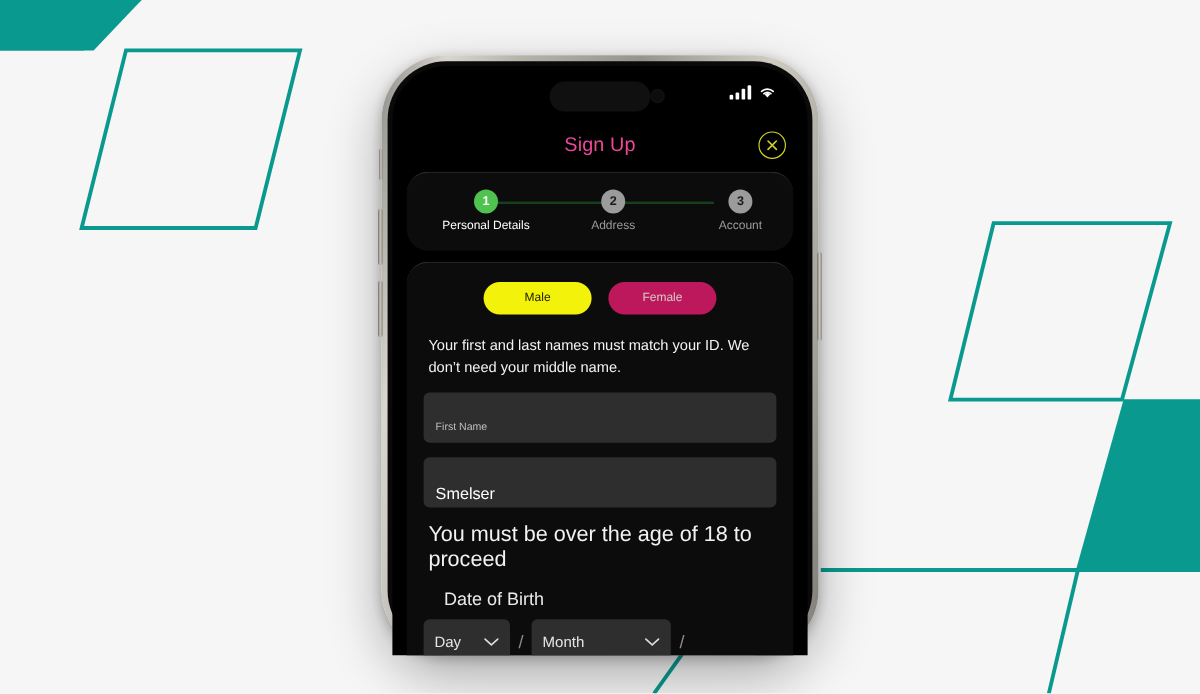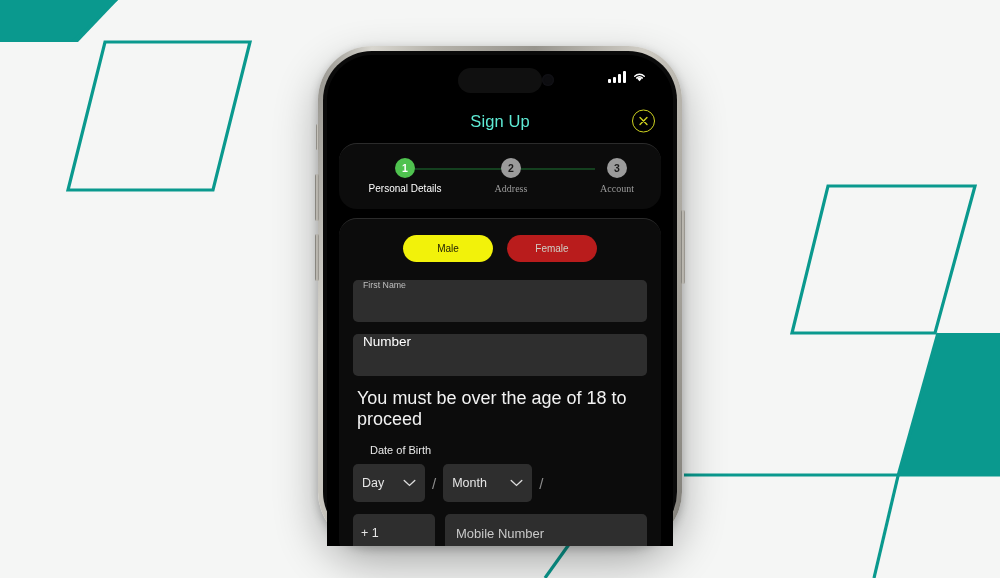--- a/index.html
+++ b/index.html
@@ -80,21 +80,21 @@
   .bars i:nth-child(2){ height: 6.5px; }
   .bars i:nth-child(3){ height: 9px; }
   .bars i:nth-child(4){ height: 12px; }
 
   
   .nav {
     position: relative; height: 44px;
     display: flex; align-items: center; justify-content: center;
   }
   .nav-title {
-    color: #5eead4; font-size: 16.5px; letter-spacing: .1px;
+    color: #ec4899; font-size: 16.5px; letter-spacing: .1px;
   }
   .close-btn {
     position: absolute; right: 18px; top: 50%; transform: translateY(-50%);
     width: 23px; height: 23px; border-radius: 50%;
     border: 1.4px solid #cfd320;
     display: flex; align-items: center; justify-content: center;
   }
 
   
   .card {
@@ -116,58 +116,58 @@
     width: 20px; height: 20px; border-radius: 50%;
     margin: 0 auto 5px;
     display: flex; align-items: center; justify-content: center;
     font-size: 10.5px; font-weight: bold; color: #fff;
     position: relative; z-index: 2;
   }
   .step.active .dot { background: #4fc24f; }
   .step.idle .dot { background: #9b9b9b; color: #1a1a1a; }
   .step .lbl { font-size: 10px; }
   .step.active .lbl { color: #ffffff; font-weight: normal; }
-  .step.idle .lbl { color: #9b9b9b; font-family: Liberation Serif, serif; }
+  .step.idle .lbl { color: #9b9b9b; }
 
   
   .form-card { padding: 16px 14px 6px; min-height: 330px; }
 
   .gender-row {
     display: flex; justify-content: center; gap: 14px; margin-bottom: 18px;
   }
   .pill {
     width: 90px; height: 27px; border-radius: 14px;
     display: flex; align-items: center; justify-content: center;
     font-size: 10px;
   }
   .pill.sel { background: #f2f20a; color: #1c1c06; }
-  .pill.unsel { background: #b91c1c; color: #cfcfc6; }
+  .pill.unsel { background: #be185d; color: #cfcfc6; }
 
   .helper {
     color: #f2f2f2; font-size: 12.2px; line-height: 1.45;
     margin: 0 4px 12px;
   }
   .field {
     background: #2e2e2e; border-radius: 5px;
-    padding: 0 10px 10px; margin-bottom: 12px; height: 42px;
+    padding: 23px 10px 10px; margin-bottom: 12px; height: 42px;
   }
   .field .flabel { color: #bfbfbf; font-size: 8.8px; margin-bottom: 1px; }
   .field .fvalue { color: #ffffff; font-size: 13.5px; }
 
   .age-note { color: #f2f2f2; font-size: 18px; margin: 2px 4px 14px; }
-  .dob-label { color: #eaeaea; font-size: 11px; margin: 0 4px 8px; padding-left: 13px; }
+  .dob-label { color: #eaeaea; font-size: 15px; margin: 0 4px 8px; padding-left: 13px; }
 
   .dob-row { display: flex; align-items: center; gap: 0; }
   .sel-box {
     background: #2e2e2e; border-radius: 5px; height: 38px;
     display: flex; align-items: center; justify-content: space-between;
     padding: 0 9px; color: #e6e6e6; font-size: 12.5px;
   }
   .sel-day { width: 72px; }
-  .sel-month { width: 89px; }
+  .sel-month { width: 116px; }
   .sel-year { width: 80px; }
   .slash { color: #8d8d8d; font-size: 15px; padding: 0 7px; }
 
   .phone-row { display: flex; gap: 10px; margin-top: 12px; }
   .cc-box {
     background: #2e2e2e; border-radius: 5px; height: 38px; width: 82px;
     display: flex; align-items: center; gap: 6px; padding: 0 8px;
     color: #e6e6e6; font-size: 12.5px;
   }
   .mobile-box {
@@ -265,27 +265,28 @@
 
         <div class="gender-row">
           <div class="pill sel">
             <span>Male</span>
           </div>
           <div class="pill unsel">
             <span>Female</span>
           </div>
         </div>
 
+        <div class="helper">Your first and last names must match your ID. We don’t need your middle name.</div>
 
         <div class="field">
           <div class="flabel">First Name</div>
         </div>
 
         <div class="field">
-          <div class="fvalue">Number</div>
+          <div class="fvalue">Smelser</div>
         </div>
 
         <div class="age-note">You must be over the age of 18 to proceed</div>
         <div class="dob-label">Date of Birth</div>
 
         <div class="dob-row">
           <div class="sel-box sel-day">
             <span>Day</span>
             <svg class="chev" width="13" height="8" viewBox="0 0 14 8">
               <path d="M1.3 1.4 L7 6.6 L12.7 1.4" stroke="#dcdcdc" stroke-width="1.5" fill="none" stroke-linecap="round"></path>

